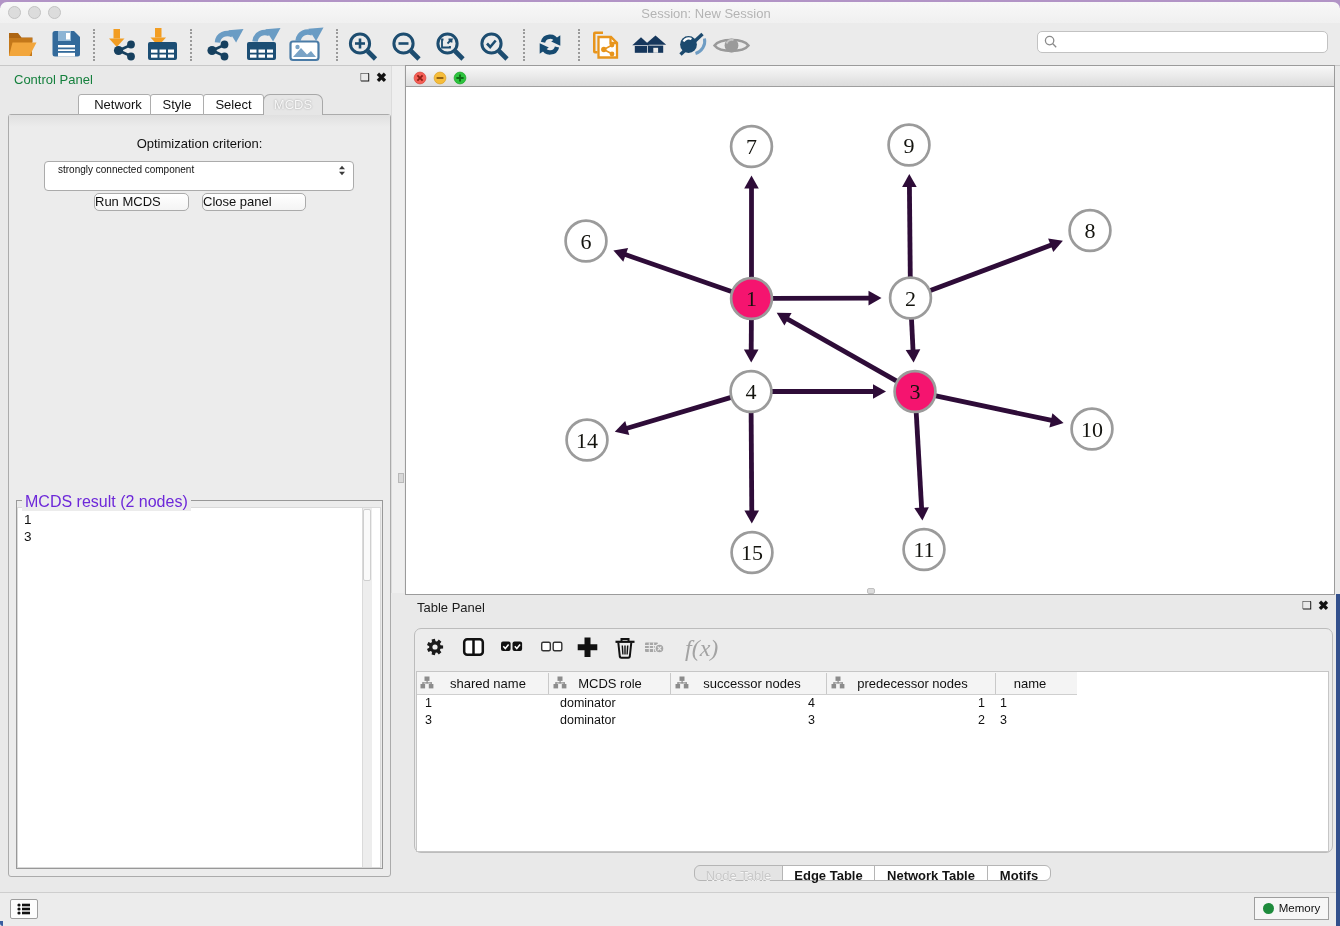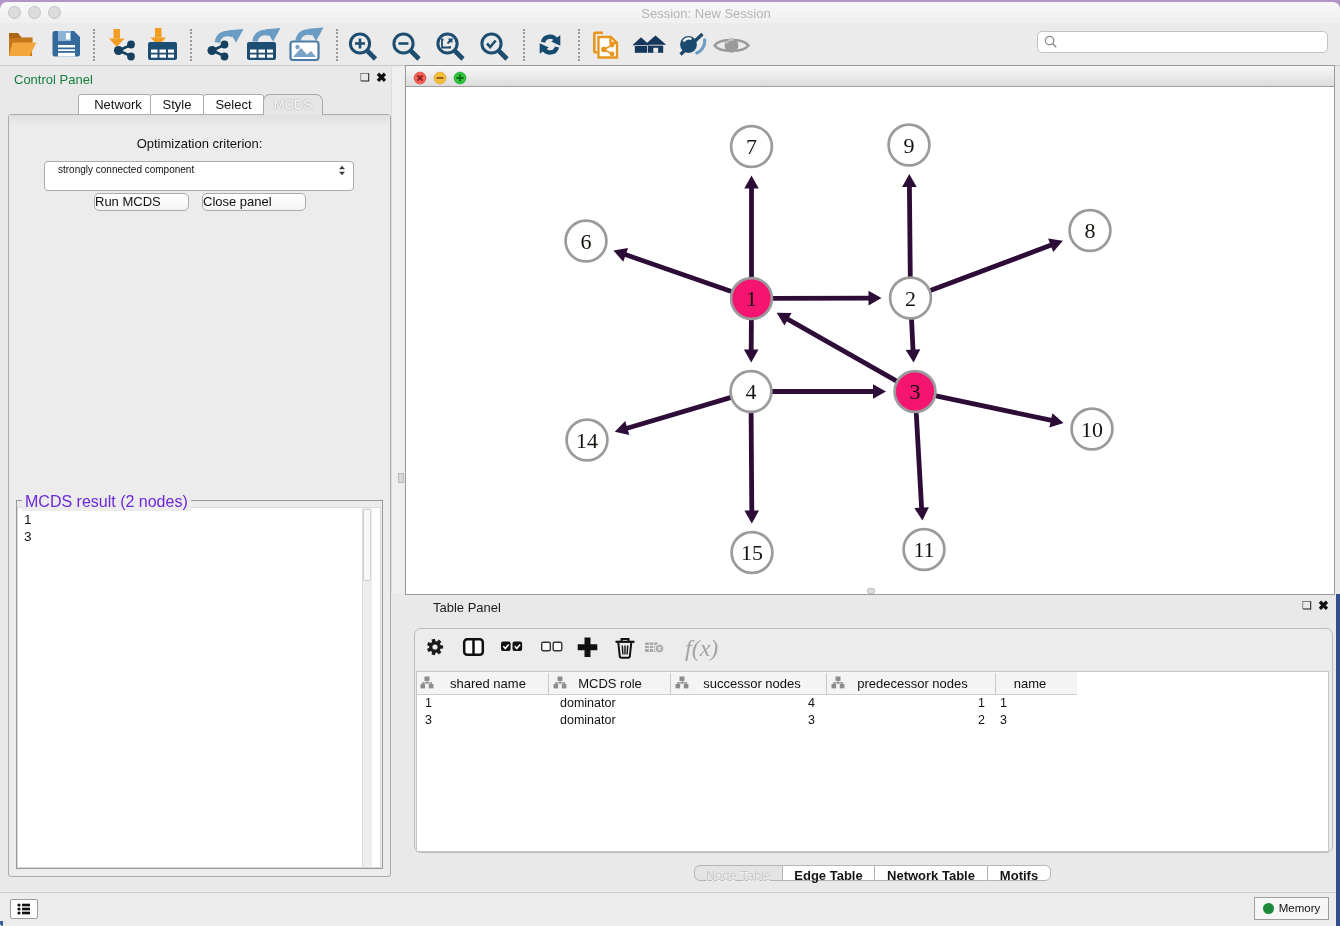--- a/index.html
+++ b/index.html
@@ -43,21 +43,21 @@
   
   #vdivider{left:391px;top:66px;width:13px;height:527px;background:#efefef;border-left:1px solid #dcdcdc;box-sizing:border-box;}
   #vgrip{left:398px;top:473px;width:6px;height:10px;background:#d8d8d8;border:1px solid #b9b9b9;box-sizing:border-box;}
   
   #netwin{left:405px;top:65px;width:930px;height:530px;border:1px solid #9b9b9b;background:#fff;box-sizing:border-box;}
   #nettitle{left:0;top:0;width:928px;height:21px;background:linear-gradient(#f8f8f8,#dcdcdc);
     border-bottom:1px solid #9e9e9e;box-sizing:border-box;}
   #nettitle-text{left:0;top:3px;width:928px;text-align:center;font-size:12.5px;font-weight:bold;color:#1a1a1a;}
   #hgrip{left:867px;top:588px;width:8px;height:6px;background:#dcdcdc;border:1px solid #c0c0c0;border-radius:2px;box-sizing:border-box;}
   
-  #tp-title{left:417px;top:600px;font-size:13px;color:#1c1c1c;margin-left:16px;}
+  #tp-title{left:417px;top:600px;font-size:13px;color:#1c1c1c;}
   #tp-box{left:414px;top:628px;width:919px;height:225px;background:#ececec;
     border:1px solid #bcbcbc;border-radius:7px;box-sizing:border-box;}
   #tp-table{left:416px;top:671px;width:913px;height:181px;background:#fff;
     border:1px solid #c6c6c6;box-sizing:border-box;}
   #tp-header{left:417px;top:672px;width:660px;height:23px;background:#f4f4f4;border-bottom:1px solid #cfcfcf;box-sizing:border-box;}
   .colsep{position:absolute;top:673px;height:21px;width:1px;background:#c9c9c9;}
   .hlabel{position:absolute;top:676px;font-size:13px;color:#111;white-space:nowrap;}
   .cell{position:absolute;font-size:12.5px;color:#111;}
   
   .btab{position:absolute;top:865px;height:16px;background:#fff;border:1px solid #b5b5b5;

